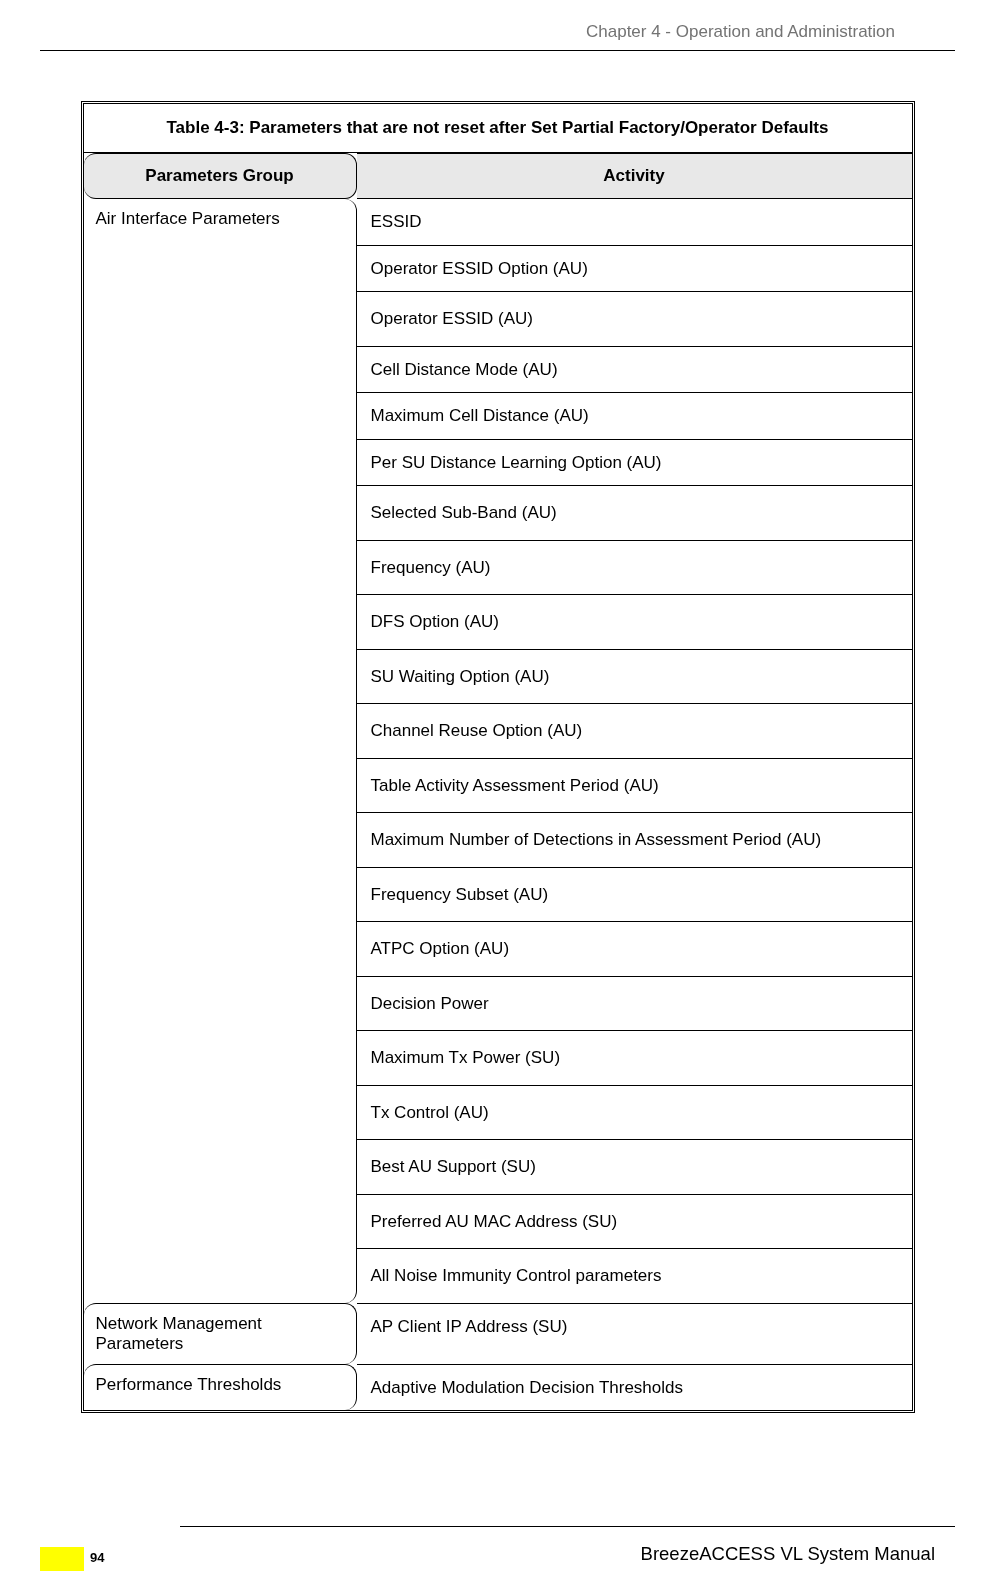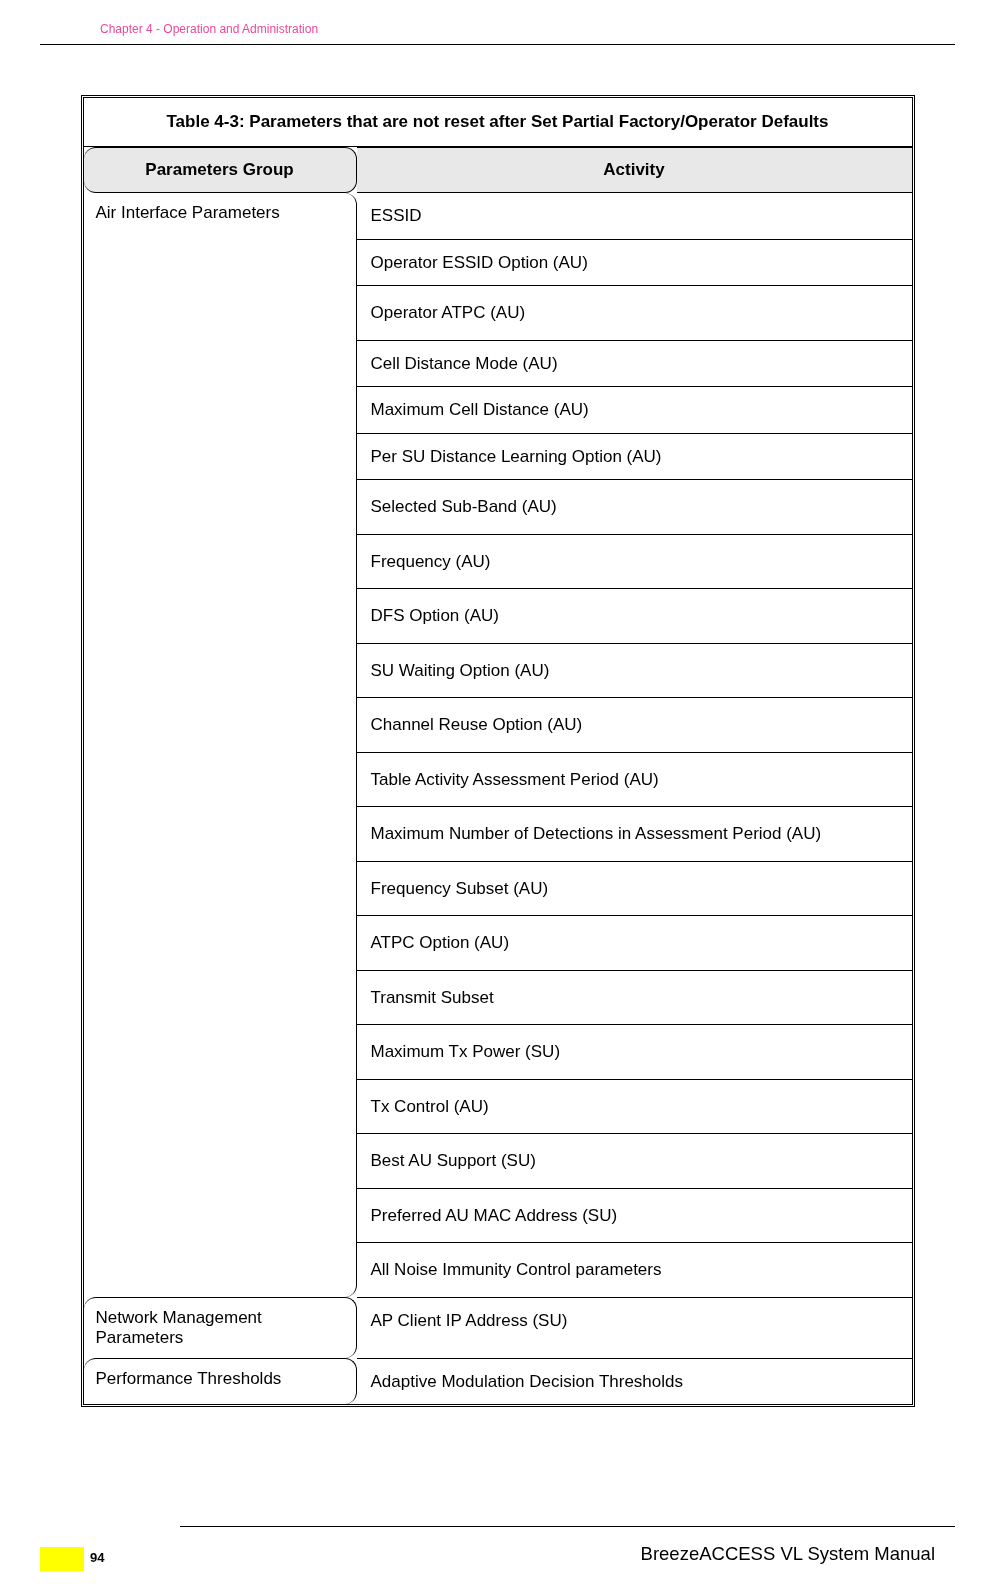--- a/index.html
+++ b/index.html
@@ -14,22 +14,23 @@
       height: 1595px;
       position: relative;
       padding: 0;
     }
     .header {
       padding: 22px 60px 8px 60px;
       border-bottom: 1.5px solid #000;
       margin: 0 40px;
     }
     .header-text {
-      font-size: 12px;
-      color: #ec4899;
+      font-size: 17px;
+      color: #737373;
+      text-align: right;
     }
     .content {
       padding: 50px 60px 0 60px;
       display: flex;
       justify-content: center;
     }
     .main-table {
       border: 3px double #000;
       border-collapse: separate;
       border-spacing: 0;
@@ -139,21 +140,21 @@
     </tr>
 
     <tr>
       <td class="col-left group-cell" rowspan="21">Air Interface Parameters</td>
       <td class="col-right param-cell">ESSID</td>
     </tr>
     <tr>
           <td class="col-right param-cell">Operator ESSID Option (AU)</td>
         </tr>
     <tr>
-          <td class="col-right param-cell tall">Operator ATPC (AU)</td>
+          <td class="col-right param-cell tall">Operator ESSID (AU)</td>
         </tr>
     <tr>
           <td class="col-right param-cell">Cell Distance Mode (AU)</td>
         </tr>
     <tr>
           <td class="col-right param-cell">Maximum Cell Distance (AU)</td>
         </tr>
     <tr>
           <td class="col-right param-cell">Per SU Distance Learning Option (AU)</td>
         </tr>
@@ -178,21 +179,21 @@
     <tr>
           <td class="col-right param-cell tall">Maximum Number of Detections in Assessment Period (AU)</td>
         </tr>
     <tr>
           <td class="col-right param-cell tall">Frequency Subset (AU)</td>
         </tr>
     <tr>
           <td class="col-right param-cell tall">ATPC Option (AU)</td>
         </tr>
     <tr>
-          <td class="col-right param-cell tall">Transmit Subset</td>
+          <td class="col-right param-cell tall">Decision Power</td>
         </tr>
     <tr>
           <td class="col-right param-cell tall">Maximum Tx Power (SU)</td>
         </tr>
     <tr>
           <td class="col-right param-cell tall">Tx Control (AU)</td>
         </tr>
     <tr>
           <td class="col-right param-cell tall">Best AU Support (SU)</td>
         </tr>

